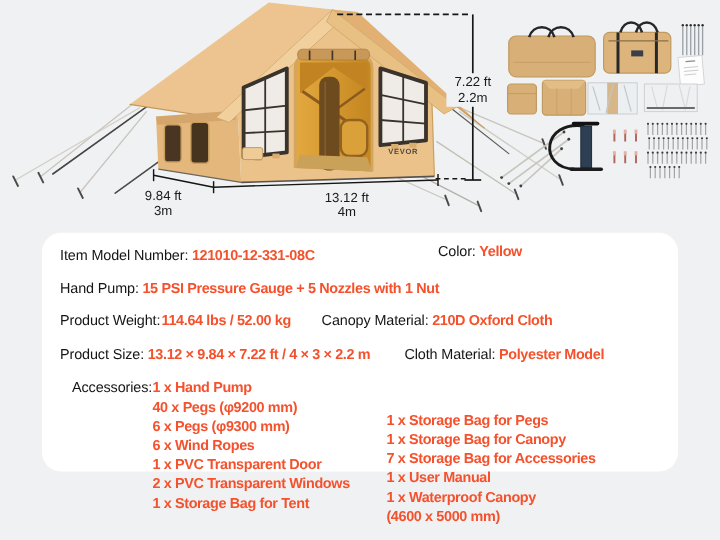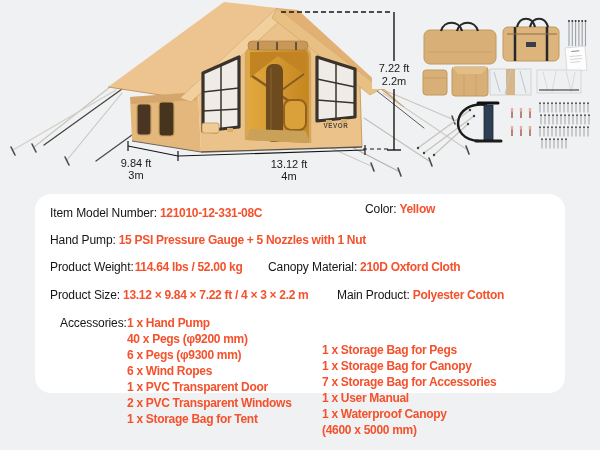--- a/index.html
+++ b/index.html
@@ -340,21 +340,21 @@
   <div class="row" style="left:15px;top:66px;text-align:center;">
     <span class="lbl">Product Weight:</span><span class="val" style="margin-left:1px;">114.64 lbs / 52.00 kg</span>
   </div>
   <div class="row" style="left:233px;top:66px;">
     <span class="lbl">Canopy Material:</span><span class="val">210D Oxford Cloth</span>
   </div>
   <div class="row" style="left:15px;top:94px;">
     <span class="lbl">Product Size:</span><span class="val">13.12 × 9.84 × 7.22 ft / 4 × 3 × 2.2 m</span>
   </div>
   <div class="row" style="left:302px;top:94px;">
-    <span class="lbl">Main Product:</span><span class="val">Polyester Cotton</span>
+    <span class="lbl">Cloth Material:</span><span class="val">Polyester Model</span>
   </div>
 
   <div class="row" style="left:25px;top:122px;">
     <span class="lbl">Accessories:</span>
   </div>
   <div class="acc-col" style="left:92px;top:121px;">
       <div>1 x Hand Pump</div>
       <div>40 x Pegs (φ9200 mm)</div>
       <div>6 x Pegs (φ9300 mm)</div>
       <div>6 x Wind Ropes</div>

